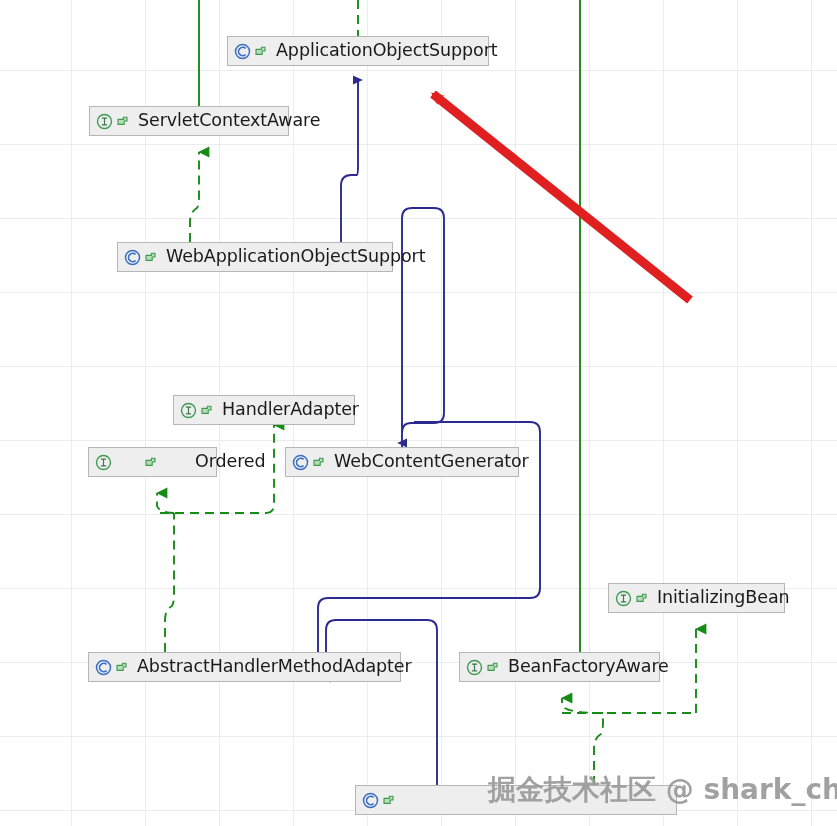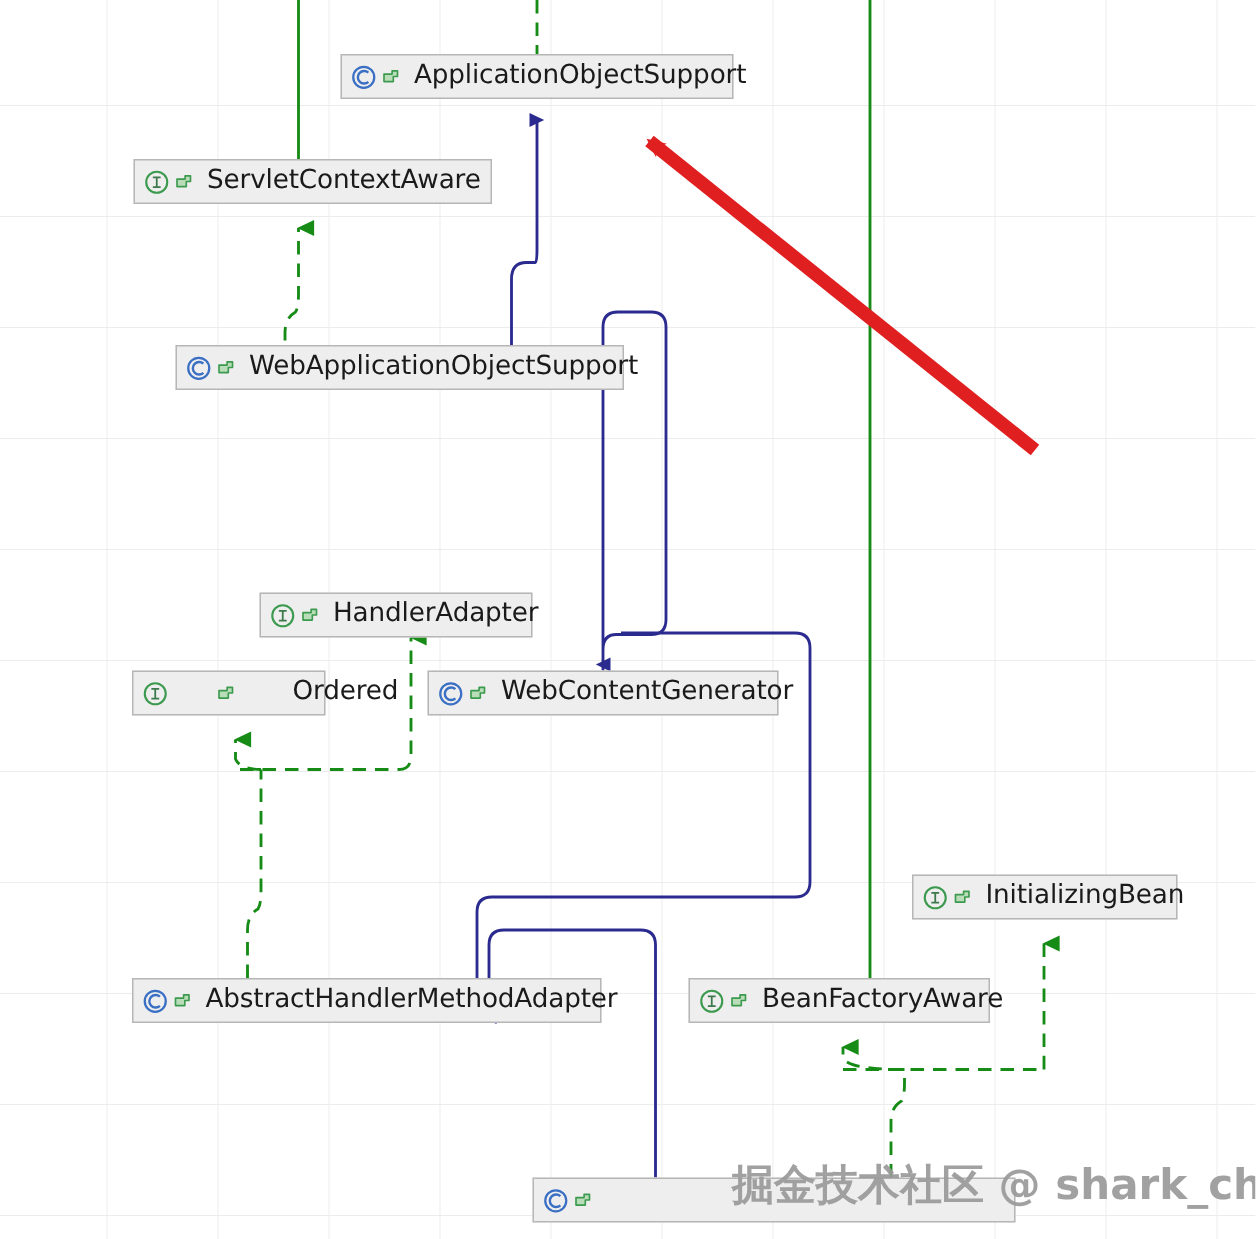--- a/index.html
+++ b/index.html
@@ -125,32 +125,32 @@
     <svg class="icon-type" viewBox="0 0 17 17">
       <circle cx="8.5" cy="8.5" r="7" fill="none" stroke="#3a6fc4" stroke-width="1.5"></circle>
       <path d="M11.6,5.4 A4.2,4.2 0 1 0 11.6,11.6" fill="none" stroke="#3a6fc4" stroke-width="1.6"></path>
     </svg>
     <svg class="icon-vis" viewBox="0 0 13 13">
       <path d="M2,4.4 L7.4,4.4 L7.4,2.2 L11,2.2 L11,6 L8.2,6 L8.2,9.4 L2,9.4 Z" fill="#b9ddb9" stroke="#3c9a4e" stroke-width="1.1" stroke-linejoin="round"></path>
     </svg>
     <span class="label">ApplicationObjectSupport</span>
   </div>
 
-  <div class="node" style="left:89px; top:106px; width:239px;">
+  <div class="node" style="left:89px; top:106px; width:200px;">
     <svg class="icon-type" viewBox="0 0 17 17">
       <circle cx="8.5" cy="8.5" r="7" fill="none" stroke="#3c9a4e" stroke-width="1.4"></circle>
       <path d="M5.9,5.2 L11.1,5.2 M8.5,5.2 L8.5,11.8 M5.9,11.8 L11.1,11.8" fill="none" stroke="#3c7a4e" stroke-width="1.2"></path>
     </svg>
     <svg class="icon-vis" viewBox="0 0 13 13">
       <path d="M2,4.4 L7.4,4.4 L7.4,2.2 L11,2.2 L11,6 L8.2,6 L8.2,9.4 L2,9.4 Z" fill="#b9ddb9" stroke="#3c9a4e" stroke-width="1.1" stroke-linejoin="round"></path>
     </svg>
     <span class="label">ServletContextAware</span>
   </div>
 
-  <div class="node" style="left:117px; top:230px; width:299px;">
+  <div class="node" style="left:117px; top:242px; width:276px;">
     <svg class="icon-type" viewBox="0 0 17 17">
       <circle cx="8.5" cy="8.5" r="7" fill="none" stroke="#3a6fc4" stroke-width="1.5"></circle>
       <path d="M11.6,5.4 A4.2,4.2 0 1 0 11.6,11.6" fill="none" stroke="#3a6fc4" stroke-width="1.6"></path>
     </svg>
     <svg class="icon-vis" viewBox="0 0 13 13">
       <path d="M2,4.4 L7.4,4.4 L7.4,2.2 L11,2.2 L11,6 L8.2,6 L8.2,9.4 L2,9.4 Z" fill="#b9ddb9" stroke="#3c9a4e" stroke-width="1.1" stroke-linejoin="round"></path>
     </svg>
     <span class="label">WebApplicationObjectSupport</span>
   </div>
 

